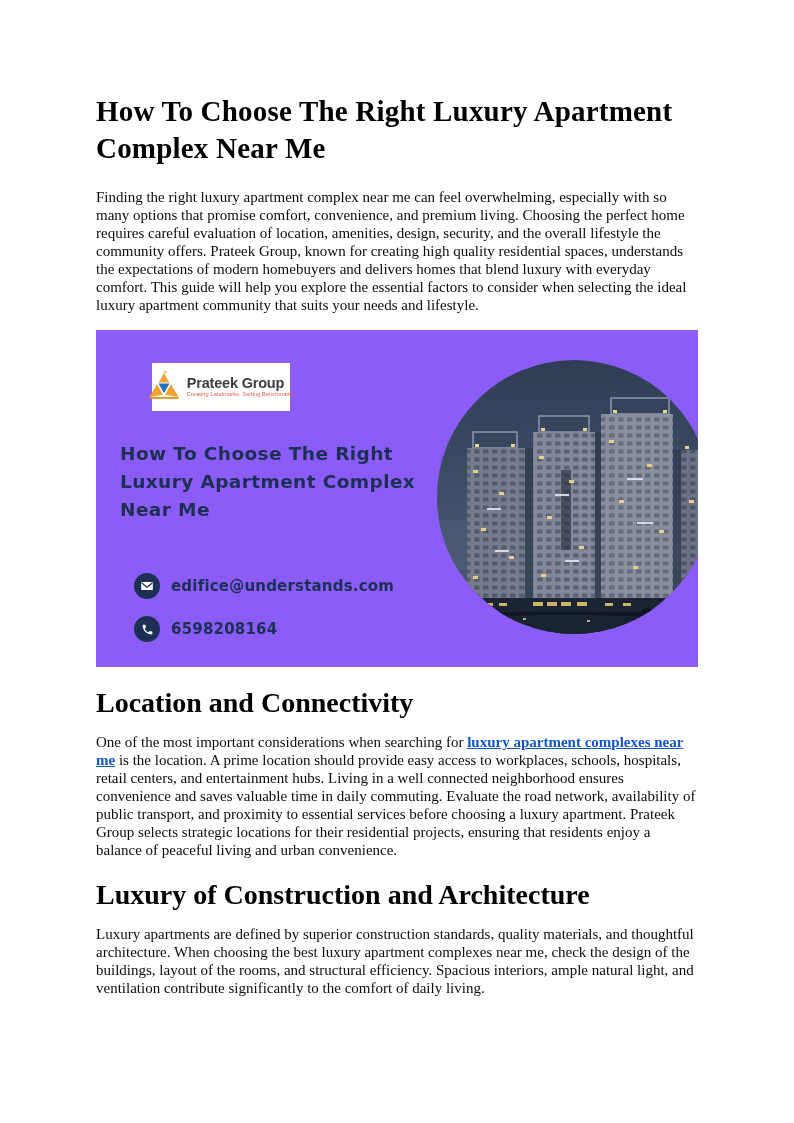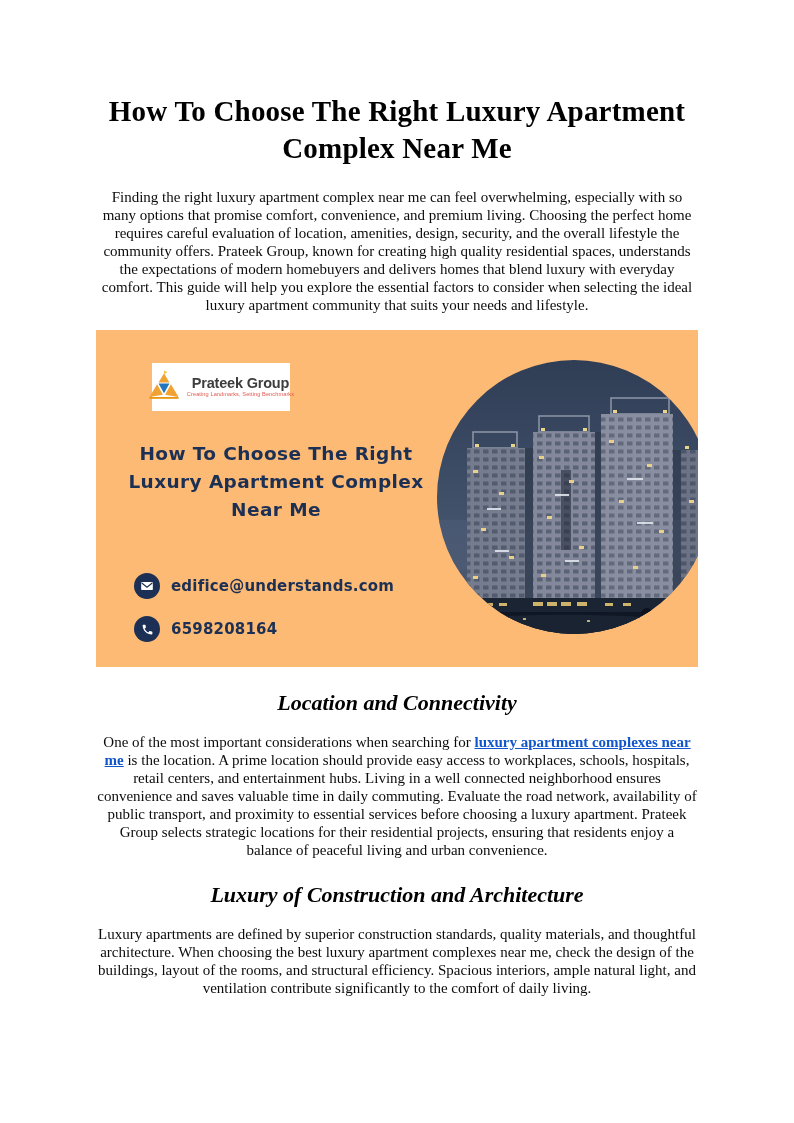--- a/index.html
+++ b/index.html
@@ -1,42 +1,42 @@
 <!DOCTYPE html>
 <html><head>
 <meta charset="utf-8">
 <style>
   html,body{margin:0;padding:0;}
   body{
     width:794px;height:1123px;background:#ffffff;
     font-family:"Liberation Serif", serif;color:#0b0b0b;
     overflow:hidden;
   }
-  .content{padding:93px 96px 0 96px;width:602px;text-align:center;}
+  .content{padding:93px 96px 0 96px;width:602px;}
 
   h1[data-name="page-title"]{
     margin:0;font-size:29px;line-height:37px;font-weight:bold;
     letter-spacing:.2px;color:#000;
   }
   p.body-text{
     margin:21px 0 0 0;font-size:15px;line-height:18px;color:#0b0b0b;
   }
   h2.section-heading{
-    margin:22px 0 0 0;font-size:22px;line-height:27px;font-weight:bold;color:#000;font-style:italic;
+    margin:22px 0 0 0;font-size:28px;line-height:27px;font-weight:bold;color:#000;
   }
   h2.section-heading + p.body-text{margin-top:17px;}
 
   a.doc-link{
     color:#1155cc;font-weight:bold;text-decoration:underline;cursor:pointer;
   }
 
   
   .banner{
     position:relative;margin-top:16px;width:602px;height:337px;
-    background:#fdba74;overflow:hidden;
+    background:#8b5cf6;overflow:hidden;
   }
   .logo-box{
     position:absolute;left:56px;top:33px;width:138px;height:48px;
     background:#ffffff;display:flex;align-items:center;justify-content:center;gap:7px;
   }
   .logo-text{display:flex;flex-direction:column;line-height:1;}
   .logo-name{
     font-family:"Liberation Sans", sans-serif;font-weight:bold;
     font-size:14.5px;color:#3d3d3d;letter-spacing:-.2px;
   }

